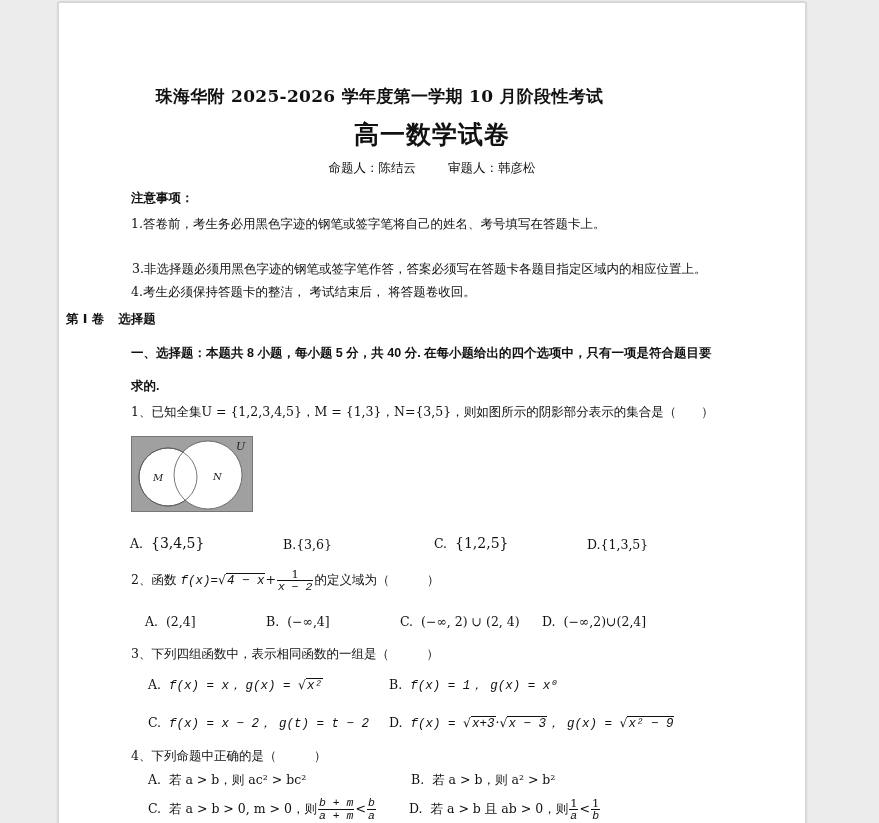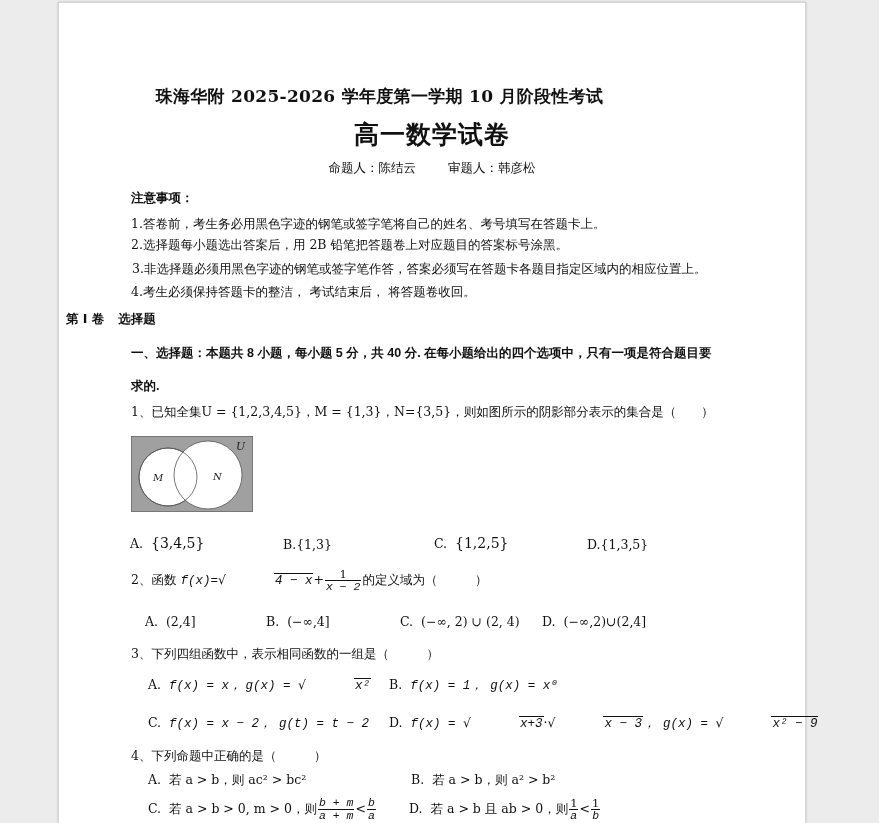--- a/index.html
+++ b/index.html
@@ -26,36 +26,35 @@
   .sec-title { top:308px; left:0; width:746px; font-size:12.5px; font-weight:bold; font-family:"DejaVu Sans","Liberation Sans",sans-serif;padding-left:7px; }
   .sec-title .gap{display:inline-block;width:14px;}
   .part-h { left:72px; font-size:12.5px; font-weight:bold; font-family:Liberation Sans, sans-serif; }
   .q { left:72px; font-size:12.5px; }
   .opt { font-size:12.5px; }
   .math { font-family:Liberation Mono, monospace; font-style:italic; }
   .venn { position:absolute; left:72px; top:433px; width:122px; height:76px; }
   .frac { display:inline-block; vertical-align:middle; text-align:center; font-size:11.5px; line-height:1.05; margin:0 1px; }
   .frac .num { display:block; border-bottom:1px solid #111; padding:0 1px; }
   .frac .den { display:block; padding:0 1px; }
-  .sqrt { border-top:1px solid #111; padding:0 1px;margin-left:48px; }
+  .sqrt { border-top:1px solid #111; padding:0 1px; }
 </style>
 </head>
 <body>
 
 <div class="page">
 
   <div class="abs title1">珠海华附 2025-2026 学年度第一学期 10 月阶段性考试</div>
   <div class="abs authors">
     <span>命题人：陈结云</span><span class="gap"></span><span>审题人：韩彦松</span>
   </div>
   <div class="abs title2">高一数学试卷</div>
 
   <div class="abs notice-h">注意事项：</div>
   <div class="abs note" style="top:213px">1.答卷前，考生务必用黑色字迹的钢笔或签字笔将自己的姓名、考号填写在答题卡上。</div>
-  <div class="abs note" style="top:234px">2.选择题每小题选出答案后，用 2B 铅笔把答题卷上对应题目的答案标号涂黑。</div>
   <div class="abs note" style="top:258px;left:73px">3.非选择题必须用黑色字迹的钢笔或签字笔作答，答案必须写在答题卡各题目指定区域内的相应位置上。</div>
   <div class="abs note" style="top:281px">4.考生必须保持答题卡的整洁， 考试结束后， 将答题卷收回。</div>
 
   <div class="abs sec-title">
     <span>第 I 卷</span><span class="gap"></span><span>选择题</span>
   </div>
 
   <div class="abs part-h" style="top:342px">一、选择题：本题共 8 小题，每小题 5 分，共 40 分. 在每小题给出的四个选项中，只有一项是符合题目要</div>
   <div class="abs part-h" style="top:375px">求的.</div>
 
@@ -65,21 +64,21 @@
     <rect x="0.5" y="0.5" width="121" height="75" fill="#a0a0a0" stroke="#777" stroke-width="1"></rect>
     <circle cx="37" cy="41" r="29" fill="#fff" stroke="#555" stroke-width="0.8"></circle>
     <circle cx="77" cy="39" r="34" fill="#fff" stroke="#555" stroke-width="0.8"></circle>
     <circle cx="37" cy="41" r="29" fill="none" stroke="#555" stroke-width="0.8"></circle>
     <text x="105" y="14" font-size="11" font-style="italic" font-family="DejaVu Serif, serif" fill="#222">U</text>
     <text x="22" y="45" font-size="10" font-style="italic" font-family="DejaVu Serif, serif" fill="#222">M</text>
     <text x="82" y="44" font-size="10" font-style="italic" font-family="DejaVu Serif, serif" fill="#222">N</text>
   </svg>
 
   <div class="abs opt" style="top:532px;left:71px"><span>A.</span>&nbsp; <span style="font-size:14px">{3,4,5}</span></div>
-  <div class="abs opt" style="top:534px;left:224px"><span>B.</span><span>{1,3}</span></div>
+  <div class="abs opt" style="top:534px;left:224px"><span>B.</span><span>{3,6}</span></div>
   <div class="abs opt" style="top:532px;left:375px"><span>C.</span>&nbsp; <span style="font-size:14px">{1,2,5}</span></div>
   <div class="abs opt" style="top:534px;left:528px"><span>D.</span><span>{1,3,5}</span></div>
 
   <div class="abs q" style="top:565px">
     <span>2、函数 </span><span class="math">f(x)=</span>√<span class="sqrt math">4 − x</span><span>+</span><span class="frac"><span class="num">1</span><span class="den math">x − 2</span></span><span>的定义域为（　　　）</span>
   </div>
   <div class="abs opt" style="top:611px;left:86px"><span>A.</span>&nbsp; <span>(2,4]</span></div>
   <div class="abs opt" style="top:611px;left:207px"><span>B.</span>&nbsp; <span>(−∞,4]</span></div>
   <div class="abs opt" style="top:611px;left:341px"><span>C.</span>&nbsp; <span>(−∞, 2) ∪ (2, 4)</span></div>
   <div class="abs opt" style="top:611px;left:483px"><span>D.</span>&nbsp; <span>(−∞,2)∪(2,4]</span></div>

